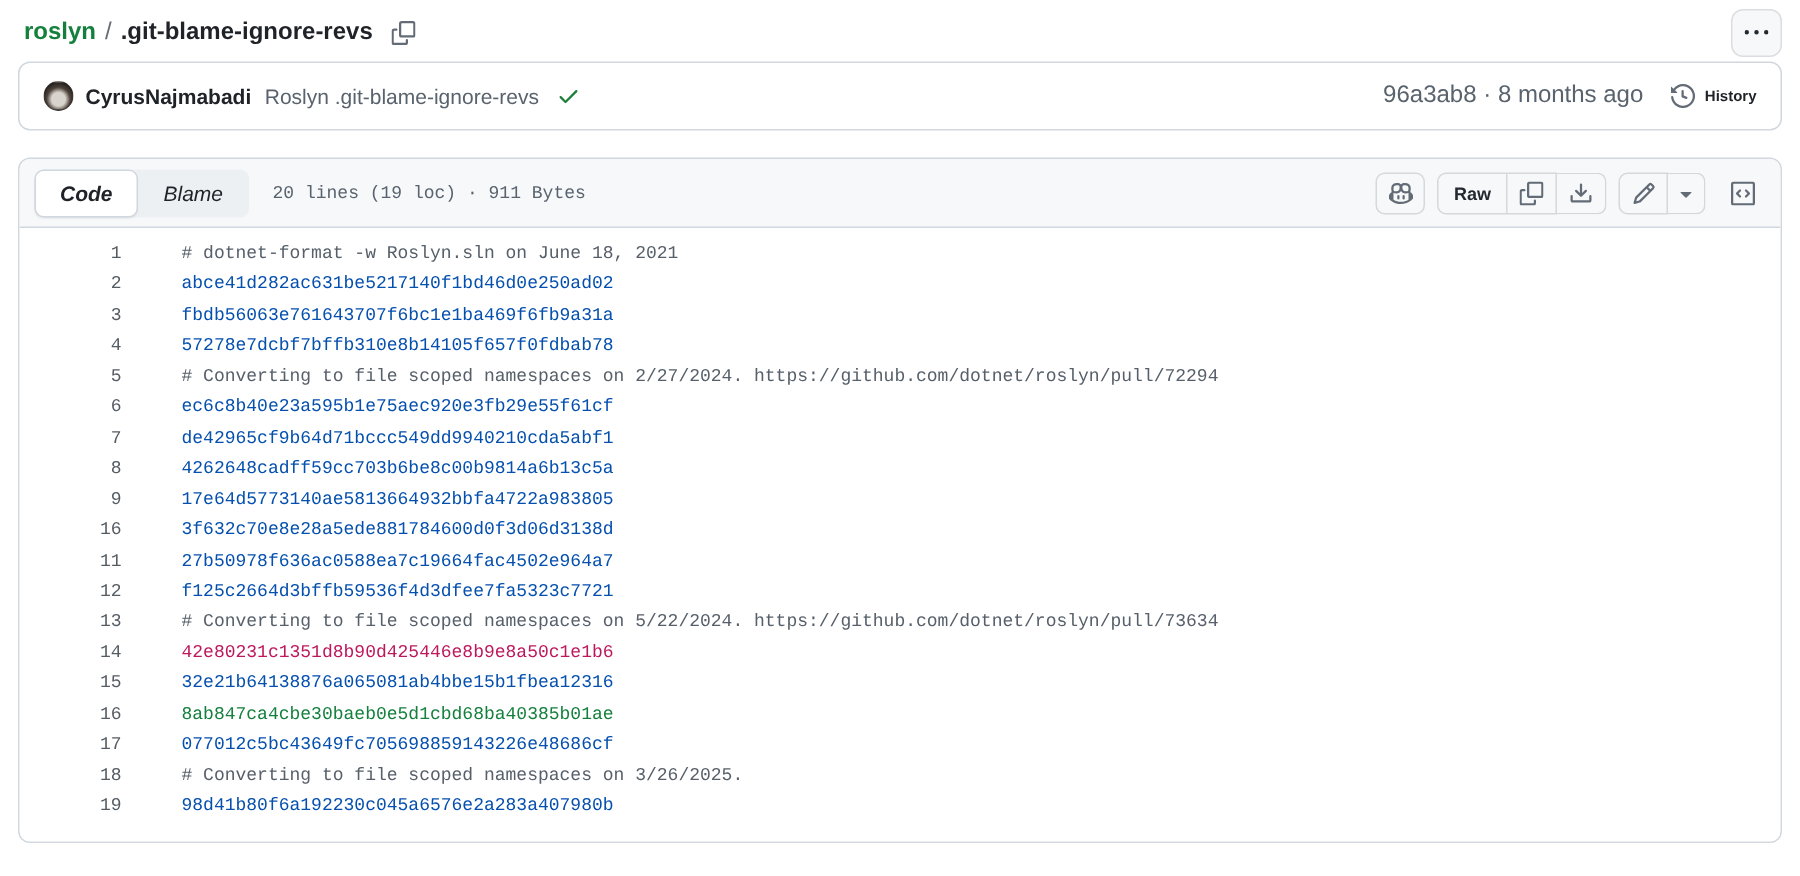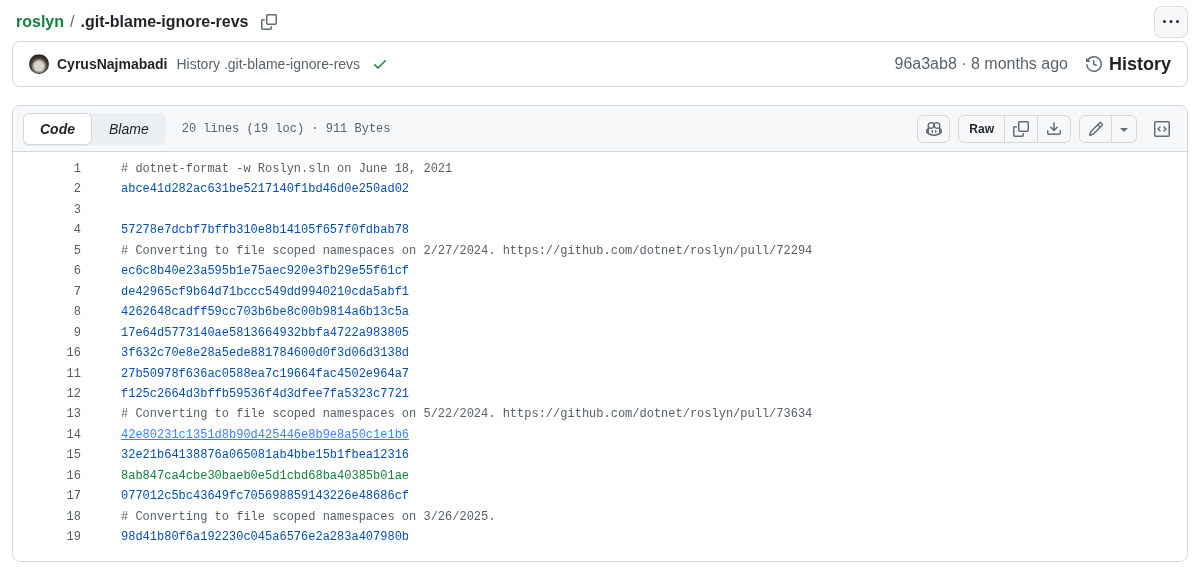--- a/index.html
+++ b/index.html
@@ -46,21 +46,21 @@
     flex: 0 0 20px; cursor: pointer;
   }
   .commit-author { font-size: 14px; font-weight: 600; margin-left: 8px; cursor: pointer; }
   .commit-message { font-size: 14px; color: #59636e; margin-left: 9px; cursor: pointer; }
   .commit-check { margin-left: 12px; color: #1a7f37; display: flex; cursor: pointer; }
   .commit-right { margin-left: auto; display: flex; align-items: center; }
   .commit-sha-time { font-size: 16px; color: #59636e; }
   .history-btn {
     margin-left: 18px; border: none; background: transparent; padding: 0;
     display: flex; align-items: center; gap: 7px;
-    font-size: 18px; font-weight: 600; color: #1f2328; cursor: pointer;
+    font-size: 10px; font-weight: 600; color: #1f2328; cursor: pointer;
     font-family: inherit;
   }
   .history-btn .oct { color: #636c76; }
 
   
   .file-box {
     margin: 18px 12px 0; border: 1px solid #d0d7de; border-radius: 8px;
     overflow: hidden; background: #fff;
   }
   .file-header {
@@ -138,21 +138,21 @@
         <svg width="16" height="16" viewBox="0 0 16 16" fill="currentColor">
             <path d="M8 9a1.5 1.5 0 1 0 0-3 1.5 1.5 0 0 0 0 3ZM1.5 9a1.5 1.5 0 1 0 0-3 1.5 1.5 0 0 0 0 3Zm13 0a1.5 1.5 0 1 0 0-3 1.5 1.5 0 0 0 0 3Z"></path>
           </svg>
       </span>
     </button>
   </div>
 
   <div class="commit-box">
     <span class="avatar"></span>
     <span class="commit-author">CyrusNajmabadi</span>
-    <span class="commit-message">History .git-blame-ignore-revs</span>
+    <span class="commit-message">Roslyn .git-blame-ignore-revs</span>
     <span class="commit-check">
       <svg width="16" height="16" viewBox="0 0 16 16" fill="currentColor">
           <path d="M13.78 4.22a.75.75 0 0 1 0 1.06l-7.25 7.25a.75.75 0 0 1-1.06 0L2.22 9.28a.751.751 0 0 1 .018-1.042.751.751 0 0 1 1.042-.018L6 10.94l6.72-6.72a.75.75 0 0 1 1.06 0Z"></path>
         </svg>
     </span>
     <div class="commit-right">
       <span class="commit-sha-time">96a3ab8 · 8 months ago</span>
       <button class="history-btn">
         <span class="oct">
           <svg width="16" height="16" viewBox="0 0 16 16" fill="currentColor">
@@ -225,32 +225,32 @@
                 <path d="M9.47 5.47a.75.75 0 0 1 1.06 0l2 2a.75.75 0 0 1 0 1.06l-2 2a.75.75 0 1 1-1.06-1.06L10.94 8 9.47 6.53a.75.75 0 0 1 0-1.06Zm-2.94 0a.75.75 0 0 1 0 1.06L5.06 8l1.47 1.47a.75.75 0 1 1-1.06 1.06l-2-2a.75.75 0 0 1 0-1.06l2-2a.75.75 0 0 1 1.06 0Z"></path>
               </svg>
           </span>
         </button>
       </div>
     </div>
 
     <div class="code-area">
         <div class="code-row"><div class="ln">1</div><div class="lc comment" style="color: rgb(87, 96, 106);"># dotnet-format -w Roslyn.sln on June 18, 2021</div></div>
         <div class="code-row"><div class="ln">2</div><div class="lc hash" style="color: rgb(5, 80, 174);">abce41d282ac631be5217140f1bd46d0e250ad02</div></div>
-        <div class="code-row"><div class="ln">3</div></div>
+        <div class="code-row"><div class="ln">3</div><div class="lc hash" style="color: rgb(5, 80, 174);">fbdb56063e761643707f6bc1e1ba469f6fb9a31a</div></div>
         <div class="code-row"><div class="ln">4</div><div class="lc hash" style="color: rgb(5, 80, 174);">57278e7dcbf7bffb310e8b14105f657f0fdbab78</div></div>
         <div class="code-row"><div class="ln">5</div><div class="lc comment" style="color: rgb(87, 96, 106);"># Converting to file scoped namespaces on 2/27/2024. https://github.com/dotnet/roslyn/pull/72294</div></div>
         <div class="code-row"><div class="ln">6</div><div class="lc hash" style="color: rgb(5, 80, 174);">ec6c8b40e23a595b1e75aec920e3fb29e55f61cf</div></div>
         <div class="code-row"><div class="ln">7</div><div class="lc hash" style="color: rgb(5, 80, 174);">de42965cf9b64d71bccc549dd9940210cda5abf1</div></div>
         <div class="code-row"><div class="ln">8</div><div class="lc hash" style="color: rgb(5, 80, 174);">4262648cadff59cc703b6be8c00b9814a6b13c5a</div></div>
         <div class="code-row"><div class="ln">9</div><div class="lc hash" style="color: rgb(5, 80, 174);">17e64d5773140ae5813664932bbfa4722a983805</div></div>
         <div class="code-row"><div class="ln">16</div><div class="lc hash" style="color: rgb(5, 80, 174);">3f632c70e8e28a5ede881784600d0f3d06d3138d</div></div>
         <div class="code-row"><div class="ln">11</div><div class="lc hash" style="color: rgb(5, 80, 174);">27b50978f636ac0588ea7c19664fac4502e964a7</div></div>
         <div class="code-row"><div class="ln">12</div><div class="lc hash" style="color: rgb(5, 80, 174);">f125c2664d3bffb59536f4d3dfee7fa5323c7721</div></div>
         <div class="code-row"><div class="ln">13</div><div class="lc comment" style="color: rgb(87, 96, 106);"># Converting to file scoped namespaces on 5/22/2024. https://github.com/dotnet/roslyn/pull/73634</div></div>
-        <div class="code-row"><div class="ln">14</div><div class="lc hash" style="color: #3b82f6; text-decoration: underline;">42e80231c1351d8b90d425446e8b9e8a50c1e1b6</div></div>
+        <div class="code-row"><div class="ln">14</div><div class="lc hash" style="color: #be185d;">42e80231c1351d8b90d425446e8b9e8a50c1e1b6</div></div>
         <div class="code-row"><div class="ln">15</div><div class="lc hash" style="color: rgb(5, 80, 174);">32e21b64138876a065081ab4bbe15b1fbea12316</div></div>
         <div class="code-row"><div class="ln">16</div><div class="lc hash" style="color: #15803d;">8ab847ca4cbe30baeb0e5d1cbd68ba40385b01ae</div></div>
         <div class="code-row"><div class="ln">17</div><div class="lc hash" style="color: rgb(5, 80, 174);">077012c5bc43649fc705698859143226e48686cf</div></div>
         <div class="code-row"><div class="ln">18</div><div class="lc comment" style="color: rgb(87, 96, 106);"># Converting to file scoped namespaces on 3/26/2025.</div></div>
         <div class="code-row"><div class="ln">19</div><div class="lc hash" style="color: rgb(5, 80, 174);">98d41b80f6a192230c045a6576e2a283a407980b</div></div>
       </div>
   </div>
 
 </div>
 

